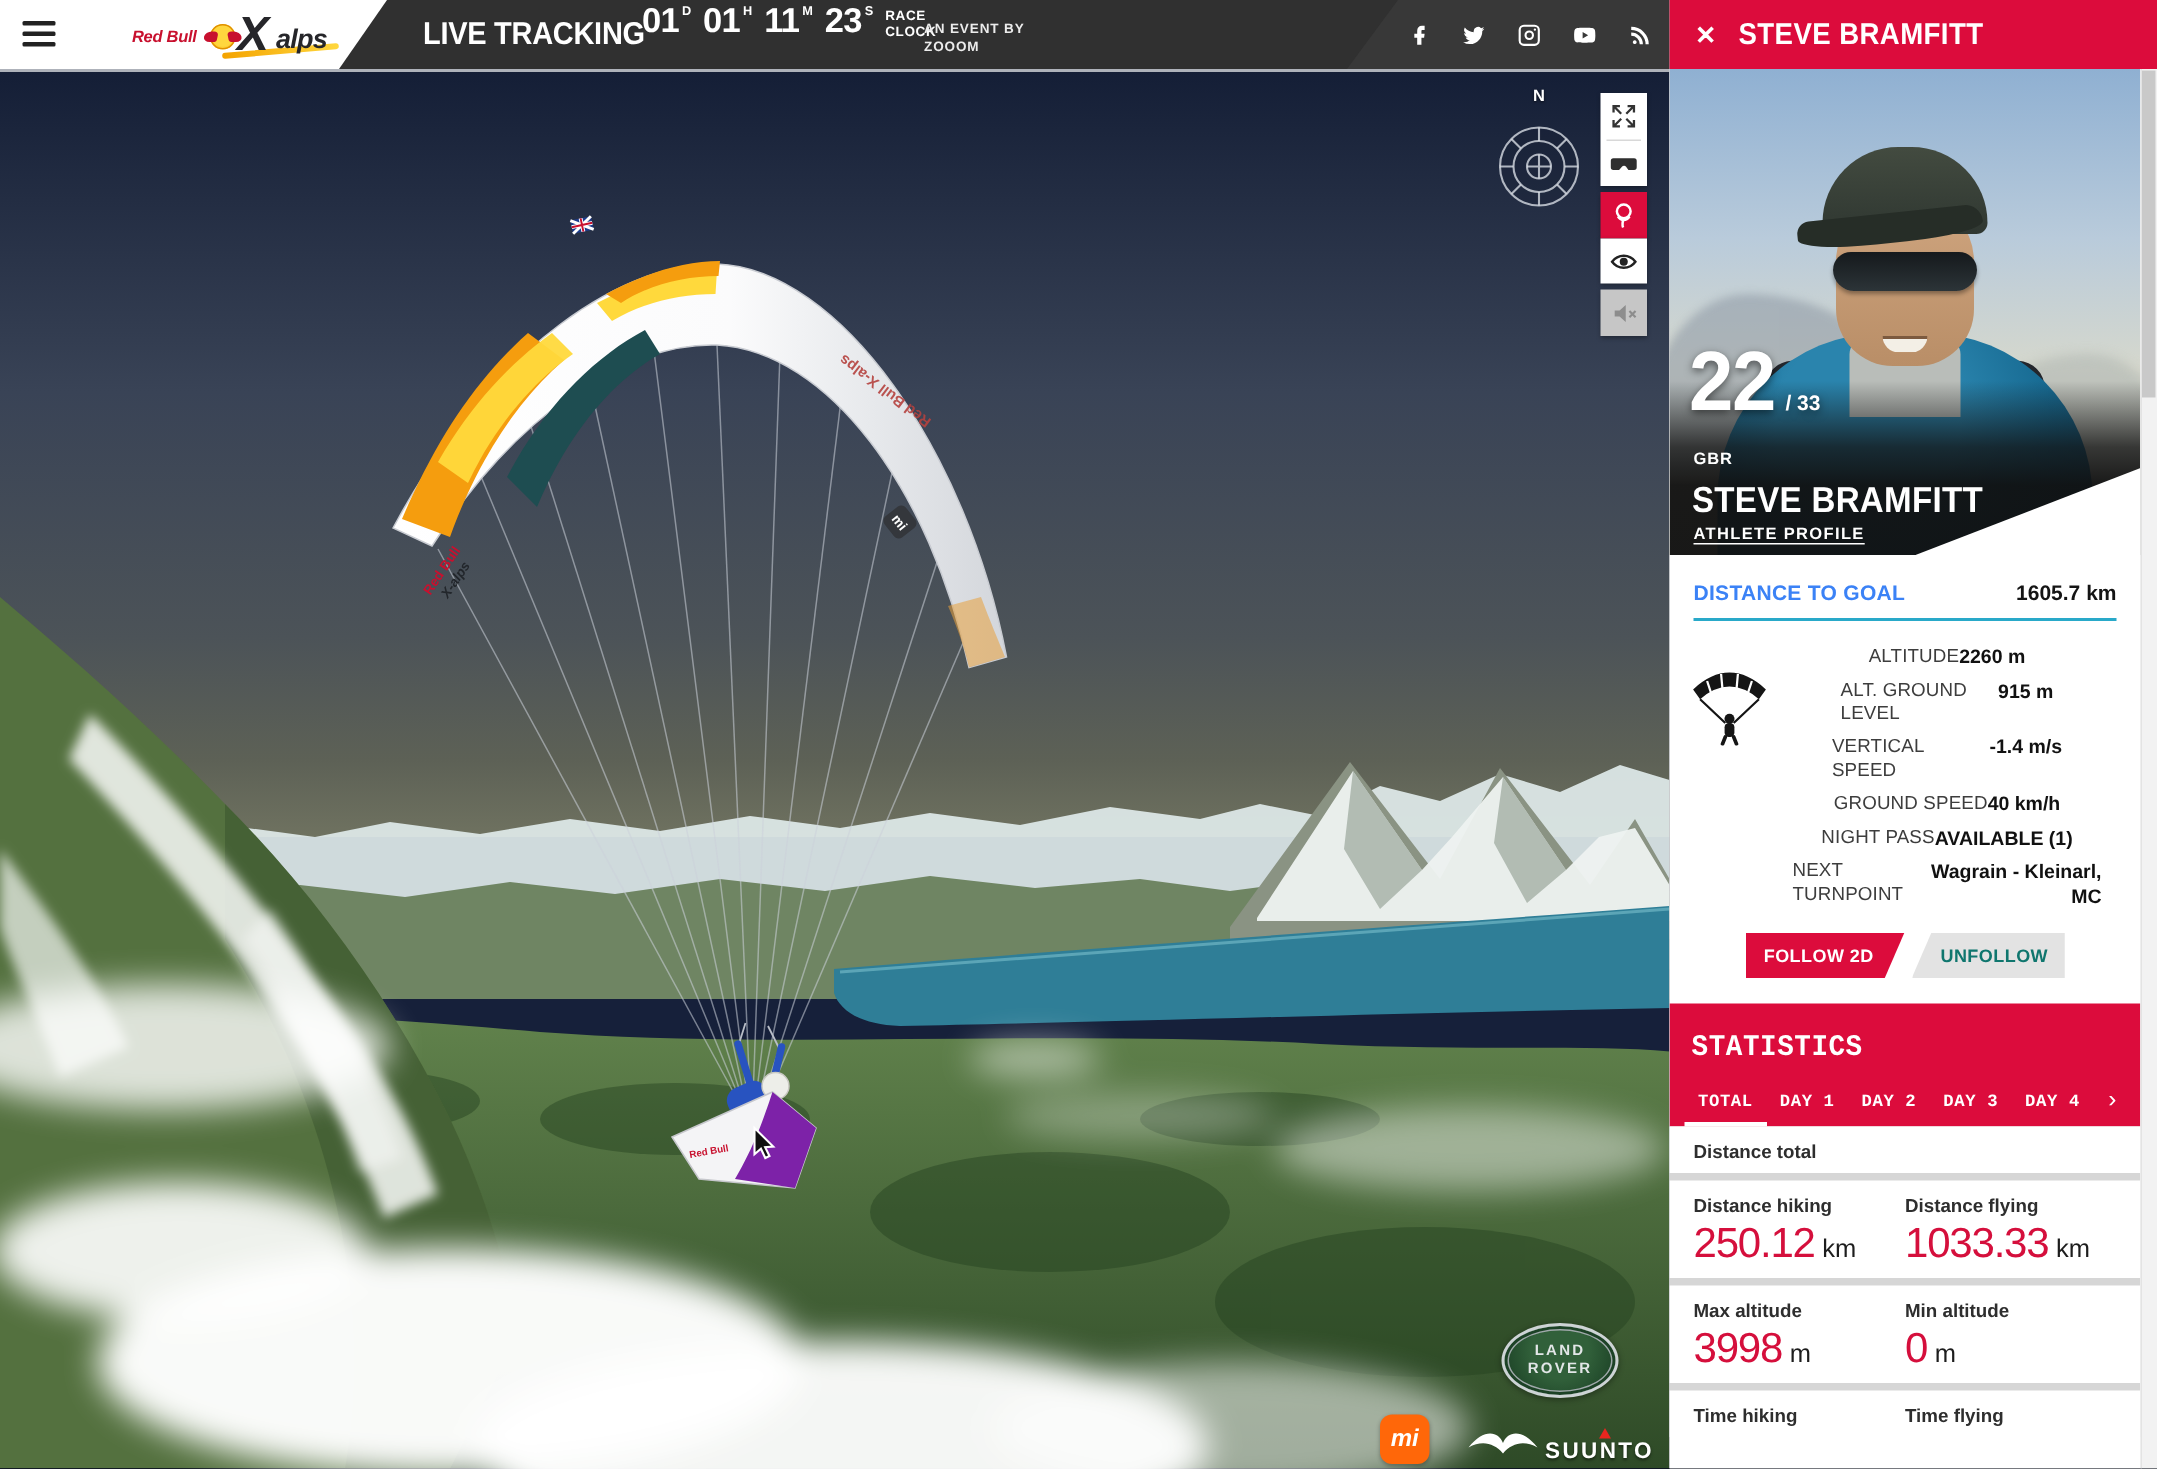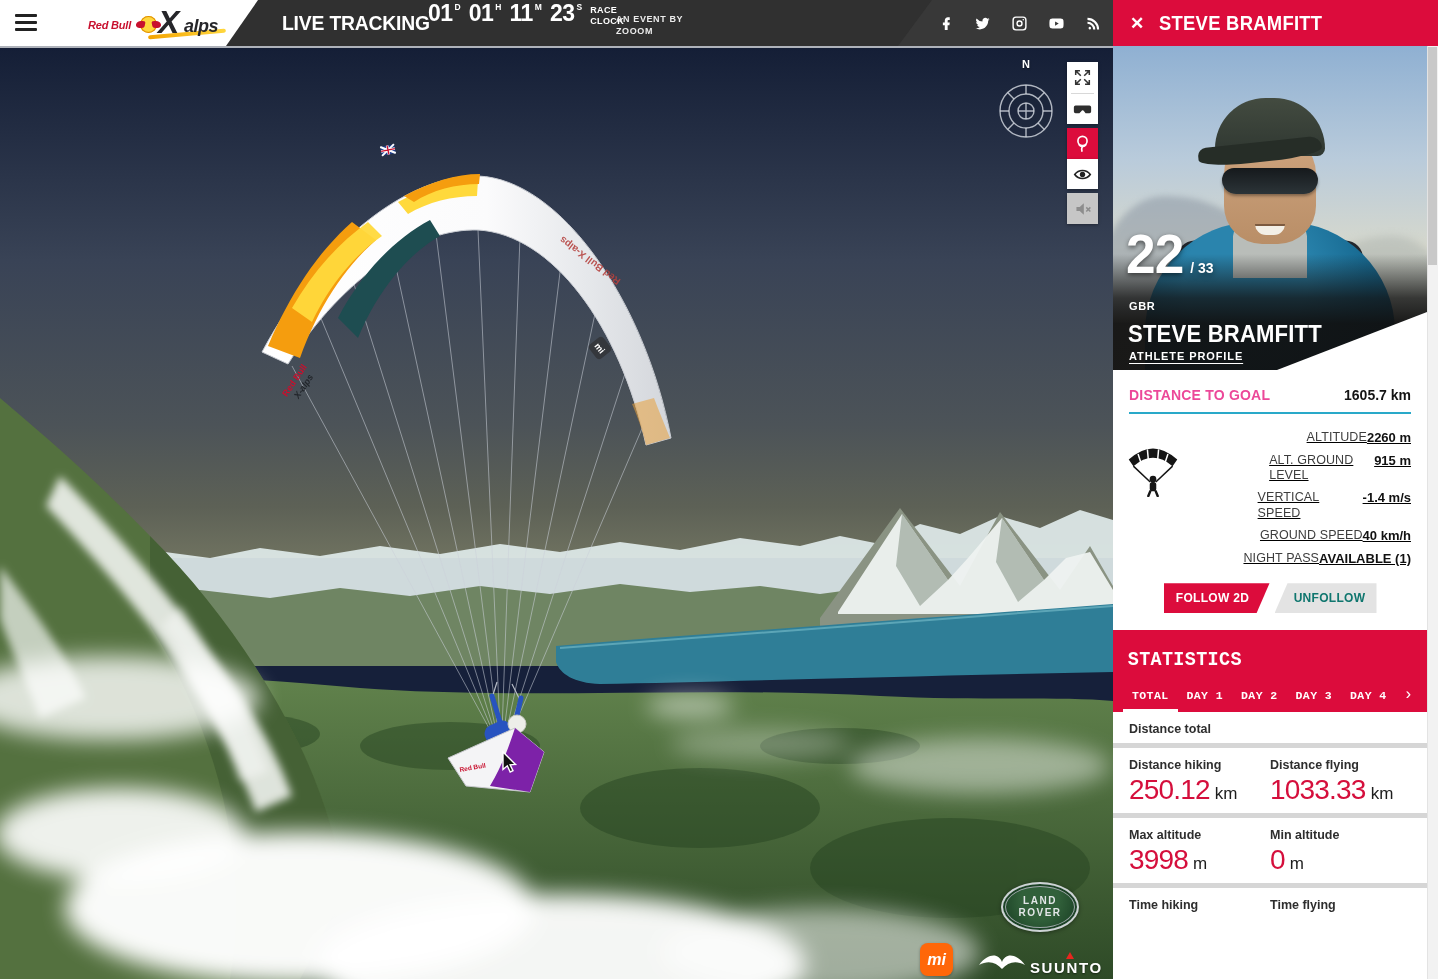--- a/index.html
+++ b/index.html
@@ -92,27 +92,27 @@
   .ph-rank { position:absolute; left:13px; top:180px; color:#fff; text-shadow:0 2px 6px rgba(0,0,0,.55); }
   .ph-rank-num { font-size:56px; font-weight:800; letter-spacing:-1px; line-height:1; display:inline-block; transform:scaleX(.95); transform-origin:0 50%; }
   .ph-rank-total { font-size:14px; font-weight:700; margin-left:4px; }
   .ph-country { position:absolute; left:16px; top:254px; color:#fff; font-size:11px; font-weight:700; letter-spacing:.6px; }
   .ph-name { position:absolute; left:15px; top:274px; color:#fff; font-size:24px; font-weight:800; letter-spacing:.2px; }
   .ph-profile { position:absolute; left:16px; top:304px; color:#fff; font-size:11px; font-weight:700; letter-spacing:.9px; text-decoration:underline; text-underline-offset:3px; cursor:pointer; }
 
   
   .goal-section { padding:17px 16px 0 16px; }
   .goal-row { display:flex; justify-content:space-between; align-items:baseline; }
-  .goal-label { font-size:14px; font-weight:700; color:#ec4899; letter-spacing:.2px; }
+  .goal-label { font-size:14px; font-weight:700; color:#3b82f6; letter-spacing:.2px; }
   .goal-value { font-size:14px; font-weight:700; color:#141414; }
   .goal-divider { height:2px; background:#29a9c9; margin-top:9px; }
   .live-stats { display:flex; padding:13px 16px 0 8px; }
   .ls-icon { width:64px; flex:0 0 64px; padding-top:12px; display:flex; justify-content:center; }
   .ls-rows { flex:1; }
-  .ls-row { display:flex; justify-content:flex-end; align-items:flex-start; padding:3.2px 0;text-decoration:underline; }
+  .ls-row { display:flex; justify-content:center; align-items:flex-start; padding:3.2px 0; }
   .ls-label { font-size:12.5px; color:#3d3d3d; letter-spacing:.1px; max-width:105px; line-height:1.25; }
   .ls-value { font-size:13px; font-weight:700; color:#111; text-align:right; line-height:1.25; max-width:128px; }
 
   
   .follow-btns { display:flex; justify-content:center; margin-top:13px; height:30px; gap:5px; }
   .btn-follow { width:106px; background:#dc0c3c; color:#fff; font-size:12px; font-weight:700; letter-spacing:.3px;
     display:flex; align-items:center; justify-content:center; clip-path:polygon(0 0,100% 0,calc(100% - 13px) 100%,0 100%); padding-right:8px; cursor:pointer; }
   .btn-unfollow { width:102px; background:#e3e3e3; color:#0f766e; font-size:12px; font-weight:700; letter-spacing:.3px;
     display:flex; align-items:center; justify-content:center; clip-path:polygon(13px 0,100% 0,100% 100%,0 100%); padding-left:8px; cursor:pointer; }
 
@@ -467,20 +467,24 @@
               <span class="ls-value">-1.4 m/s</span>
             </div>
           <div class="ls-row">
               <span class="ls-label">GROUND SPEED</span>
               <span class="ls-value">40 km/h</span>
             </div>
           <div class="ls-row">
               <span class="ls-label">NIGHT PASS</span>
               <span class="ls-value">AVAILABLE (1)</span>
             </div>
+          <div class="ls-row">
+              <span class="ls-label" style="max-width:78px">NEXT TURNPOINT</span>
+              <span class="ls-value">Wagrain - Kleinarl, MC</span>
+            </div>
         </div>
       </div>
 
       <div class="follow-btns">
         <div class="btn-follow">FOLLOW 2D</div>
         <div class="btn-unfollow">UNFOLLOW</div>
       </div>
 
       <div class="statistics">
         <div class="stat-title cond">STATISTICS</div>

